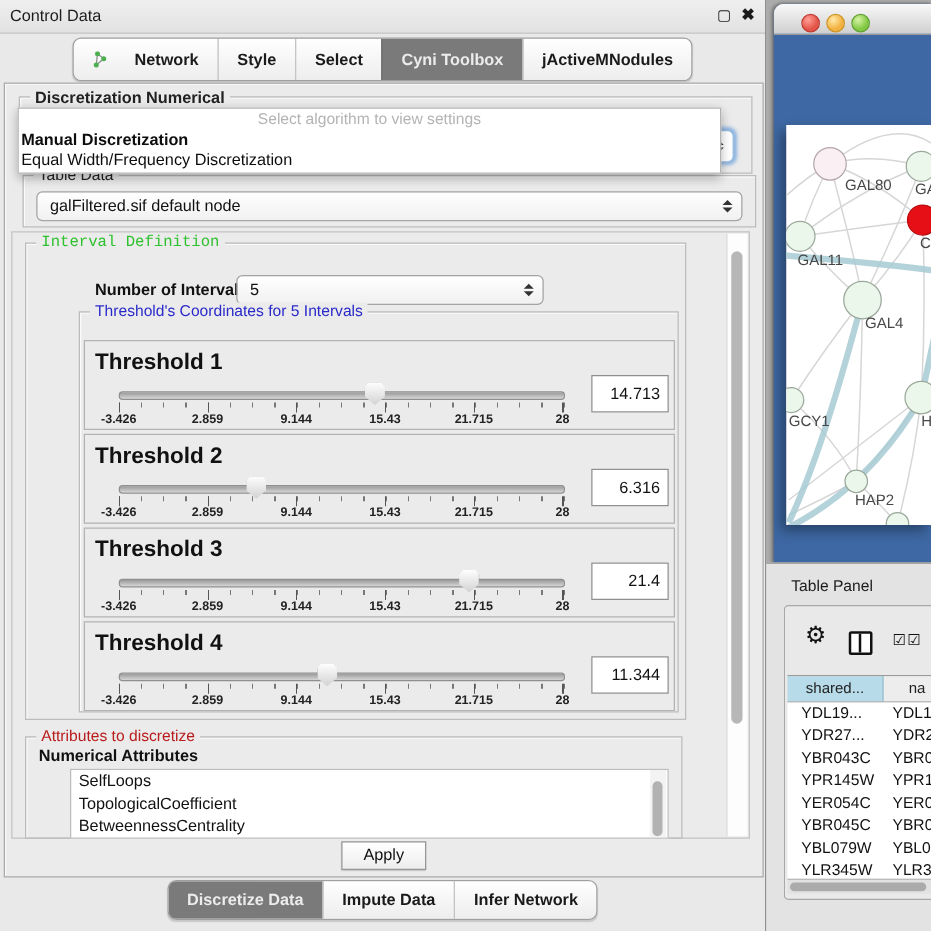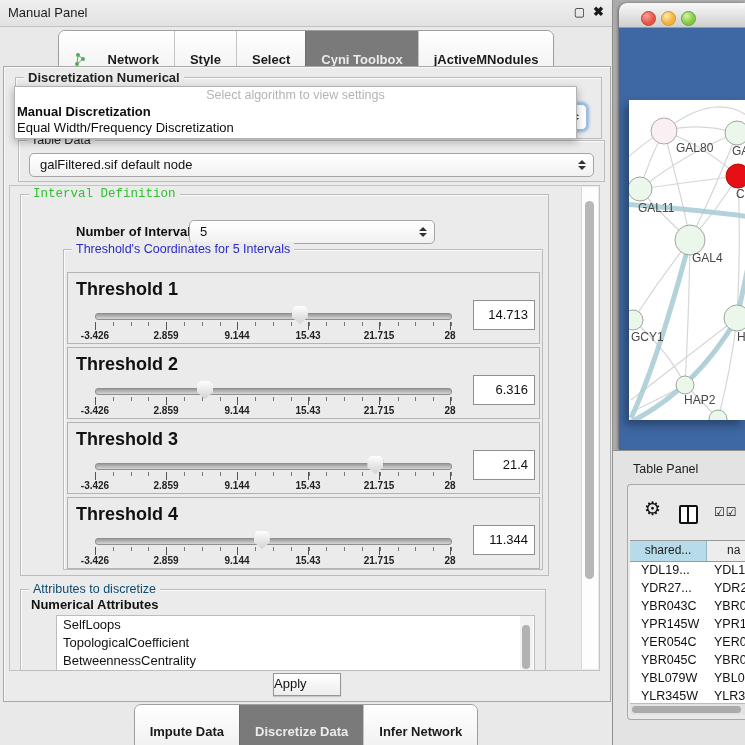--- a/index.html
+++ b/index.html
@@ -12,21 +12,21 @@
   .titlebar .ttl{position:absolute;left:8px;top:5px;font-size:13px;color:#1c1c1c;}
   .tb-ico{position:absolute;top:4px;font-size:13px;color:#1a1a1a;cursor:default;}
   .tb-float{right:27px;font-size:12px;top:5px;}
   .tb-close{right:8px;font-weight:bold;}
 
   
   .tabrow{position:absolute;left:0;width:612px;display:flex;justify-content:center;}
   .tabrow.top{top:30px;}
   .tabrow.bottom{top:704px;}
   .tabgroup{display:flex;border:1px solid #9f9f9f;border-radius:7px;overflow:hidden;box-shadow:0 1px 1px rgba(0,0,0,.15);}
-  .tab{background:linear-gradient(#ffffff,#ededed);color:#1a1a1a;font-size:13px;font-weight:bold;line-height:25px;padding:16px 15px;border-left:1px solid #c4c4c4;white-space:nowrap;display:flex;align-items:center;gap:22px;}
+  .tab{background:linear-gradient(#ffffff,#ededed);color:#1a1a1a;font-size:13px;font-weight:bold;line-height:25px;padding:4px 15px;border-left:1px solid #c4c4c4;white-space:nowrap;display:flex;align-items:center;gap:22px;}
   .tab:first-child{border-left:none;}
   .tab.selected{background:#7a7a7a;color:#ececec;border-left-color:#6d6d6d;}
   .tabrow.bottom .tab{line-height:22px;font-size:13px;}
 
   
   .outer{position:absolute;left:3px;top:66px;width:606px;height:634px;border:1px solid #a9a9a9;background:#ebebeb;box-shadow:inset 1px 1px 0 rgba(255,255,255,.6);}
 
   .etched{border:1px solid #bcbcbc;box-shadow:inset 1px 1px 0 rgba(255,255,255,.8);}
   .ptitle{position:absolute;top:-8px;left:8px;background:#ebebeb;padding:0 4px;font-size:12.5px;}
 
@@ -68,28 +68,28 @@
   .thbox .tlabel{position:absolute;left:8px;top:6px;font-size:18px;font-weight:bold;color:#111;}
   .track{position:absolute;left:27px;top:40px;width:355px;height:5px;border-radius:3px;background:linear-gradient(#9a9a9a,#d6d6d6);border:1px solid #8f8f8f;}
   .ticks-minor{position:absolute;left:27px;top:49px;width:357px;height:4px;background:repeating-linear-gradient(to right,#777 0 1px,transparent 1px 17.8px);}
   .ticks-major{position:absolute;left:27px;top:49px;width:357px;height:8px;background:repeating-linear-gradient(to right,#555 0 1px,transparent 1px 71px);}
   .tickl{position:absolute;top:57px;transform:translateX(-50%);font-size:10px;font-weight:bold;color:#222;white-space:nowrap;}
   .handle{position:absolute;top:33px;width:16px;height:18px;background:linear-gradient(#fefefe,#d2d2d2);clip-path:polygon(50% 100%,0 62%,0 20%,20% 0,80% 0,100% 20%,100% 62%);filter:drop-shadow(0 0 1px #777);}
   .vbox{position:absolute;left:405px;top:27px;width:54px;height:28px;background:#fff;border:1px solid #8f8f8f;font-size:13px;color:#111;text-align:right;line-height:28px;padding-right:6px;}
 
   
   .attrs{position:absolute;left:10px;top:403px;width:524px;height:80px;}
-  .attrs>.ptitle{color:#0c4a6e;}
+  .attrs>.ptitle{color:#b91c1c;}
   .attrs .sub{position:absolute;left:10px;top:7px;font-size:13px;font-weight:bold;color:#111;}
   .alist{position:absolute;left:35px;top:25px;width:477px;height:54px;background:#fff;border:1px solid #bdbdbd;overflow:hidden;}
   .alist .it{font-size:13px;color:#111;line-height:18px;padding-left:6px;white-space:nowrap;}
   .alist .lsb{position:absolute;right:1px;top:0;bottom:0;width:13px;background:#f3f3f3;}
   .alist .lsb .thumb{position:absolute;left:2px;width:8px;top:9px;bottom:1px;border-radius:4px;background:#b2b2b2;}
 
-  .applybtn{position:absolute;left:50%;transform:translateX(-50%);top:606px;width:66px;height:21px;border:1px solid #979797;border-radius:0;background:linear-gradient(#ffffff,#ededed);font-size:13px;color:#111;line-height:20px;box-shadow:0 1px 1px rgba(0,0,0,.15);}
+  .applybtn{position:absolute;left:50%;transform:translateX(-50%);top:606px;width:66px;height:21px;border:1px solid #979797;border-radius:0;background:linear-gradient(#ffffff,#ededed);font-size:13px;color:#111;text-align:center;line-height:20px;box-shadow:0 1px 1px rgba(0,0,0,.15);}
 
   
   .neticon{width:12px;height:14px;display:inline-block;}
 
   
   .gapstrip{position:absolute;left:613px;top:0;width:7px;height:450px;background:#ababab;}
   .macwin{position:absolute;left:619px;top:3px;width:126px;height:447px;background:#3e68a3;border-radius:8px 0 0 0;box-shadow:-1px 0 3px rgba(0,0,0,.4);}
   .mac-titlebar{position:absolute;left:0;top:0;right:0;height:24px;background:linear-gradient(#f9f9f9,#cfcfcf);border-radius:8px 0 0 0;border-bottom:1px solid #9a9a9a;}
   .light{position:absolute;top:8px;width:13px;height:13px;border-radius:50%;}
   .light.red{left:22px;background:radial-gradient(circle at 35% 30%,#ff9f96,#e4554a 60%);border:1px solid #c03c33;}
@@ -115,21 +115,21 @@
   .hsb .thumb{position:absolute;left:2px;right:5px;top:2px;height:7px;border-radius:4px;background:#ababab;}
 </style>
 </head>
 <body>
 
 <div id="stage">
 
   <div class="cpanel">
 
     <div class="titlebar">
-      <span class="ttl">Manual Panel</span>
+      <span class="ttl">Control Data</span>
       <span class="tb-ico tb-float">▢</span>
       <span class="tb-ico tb-close">✖</span>
     </div>
 
     <div class="tabrow top">
       <div class="tabgroup">
         <div class="tab">
           <svg class="neticon" viewBox="0 0 12 14">
             <line x1="4" y1="2" x2="9" y2="6" stroke="#8a8a8a" stroke-width="1"></line>
             <line x1="4" y1="2" x2="3" y2="11" stroke="#8a8a8a" stroke-width="1"></line>
@@ -272,25 +272,25 @@
         <div class="vsb">
           <div class="thumb" style="top:14px;height:378px;"></div>
         </div>
       </div>
 
       <div class="applybtn">Apply</div>
     </div>
 
     <div class="tabrow bottom">
       <div class="tabgroup">
-        <div class="tab">
-            <span>Impute Data</span>
-          </div>
         <div class="tab selected">
             <span>Discretize Data</span>
+          </div>
+        <div class="tab">
+            <span>Impute Data</span>
           </div>
         <div class="tab">
             <span>Infer Network</span>
           </div>
       </div>
     </div>
 
     <div class="popup">
       <span class="ph">Select algorithm to view settings</span>
       <span class="opt bold">Manual Discretization</span>

